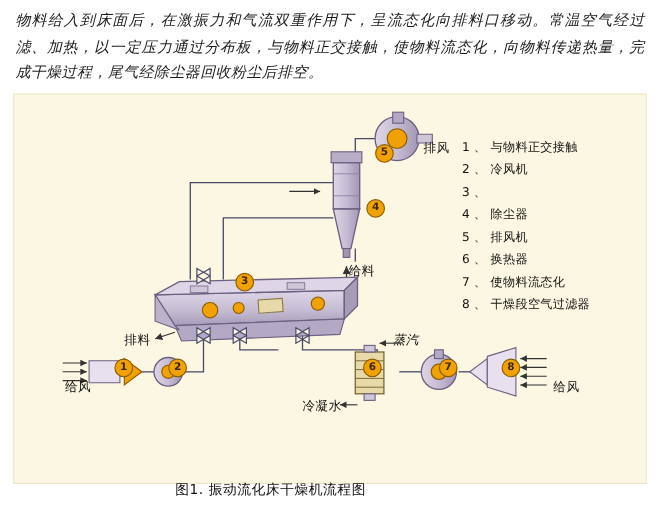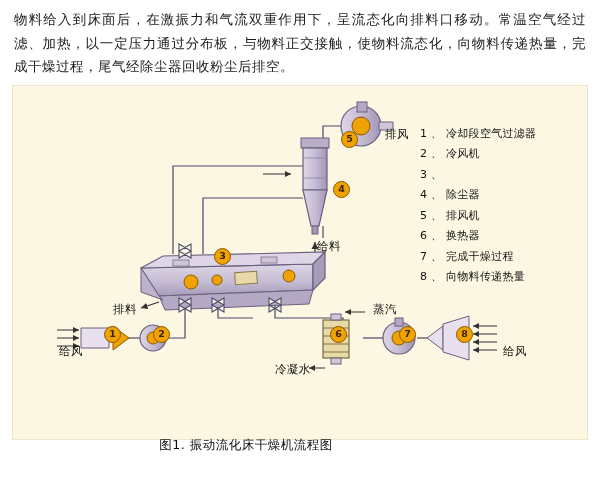--- a/index.html
+++ b/index.html
@@ -14,20 +14,21 @@
     overflow: hidden;
     position: relative;
   }
   #intro {
     padding: 8px 14px 4px 14px;
     font-size: 13.5px;
     line-height: 1.75;
     color: #1a1a1a;
     letter-spacing: 0.5px;
     text-align: justify;
+    font-style: italic;
   }
   #figure-wrap {
     position: relative;
     margin: 2px 12px 0 12px;
     width: 576px;
     height: 355px;
     background: #fbf7e2;
     border: 1px solid #efe8c8;
     box-sizing: border-box;
   }
@@ -253,29 +254,29 @@
   <div class="numbadge" style="left:320px; top:95px;">4</div>
   <div class="numbadge" style="left:328px; top:45px;">5</div>
   <div class="numbadge" style="left:317px; top:240px;">6</div>
   <div class="numbadge" style="left:386px; top:240px;">7</div>
   <div class="numbadge" style="left:443px; top:240px;">8</div>
 
   <div class="lbl" style="left:372px; top:41px;text-align:right;">排风</div>
   <div class="lbl" style="left:304px; top:153px;">给料</div>
   <div class="lbl" style="left:100px; top:216px;">排料</div>
   <div class="lbl" style="left:46px;  top:258px;">给风</div>
-  <div class="lbl" style="left:360px; top:216px;">蒸汽</div>
+  <div class="lbl" style="left:344px; top:216px;font-style:italic;">蒸汽</div>
   <div class="lbl" style="left:262px; top:276px;">冷凝水</div>
   <div class="lbl" style="left:490px; top:258px;">给风</div>
 
   <div class="legend">
     <div class="legend-item">
       <span class="legend-num">1</span>
       <span class="legend-dot">、</span>
-      <span class="legend-label">冷却段空气过滤器</span>
+      <span class="legend-label">与物料正交接触</span>
     </div>
     <div class="legend-item">
       <span class="legend-num">2</span>
       <span class="legend-dot">、</span>
       <span class="legend-label">冷风机</span>
     </div>
     <div class="legend-item">
       <span class="legend-num">3</span>
       <span class="legend-dot">、</span>
     </div>
@@ -290,24 +291,24 @@
       <span class="legend-label">排风机</span>
     </div>
     <div class="legend-item">
       <span class="legend-num">6</span>
       <span class="legend-dot">、</span>
       <span class="legend-label">换热器</span>
     </div>
     <div class="legend-item">
       <span class="legend-num">7</span>
       <span class="legend-dot">、</span>
-      <span class="legend-label">完成干燥过程</span>
+      <span class="legend-label">使物料流态化</span>
     </div>
     <div class="legend-item">
       <span class="legend-num">8</span>
       <span class="legend-dot">、</span>
-      <span class="legend-label">向物料传递热量</span>
+      <span class="legend-label">干燥段空气过滤器</span>
     </div>
   </div>
 
 </div>
 
 <div id="caption">图1. 振动流化床干燥机流程图</div>
 
 </body></html>

